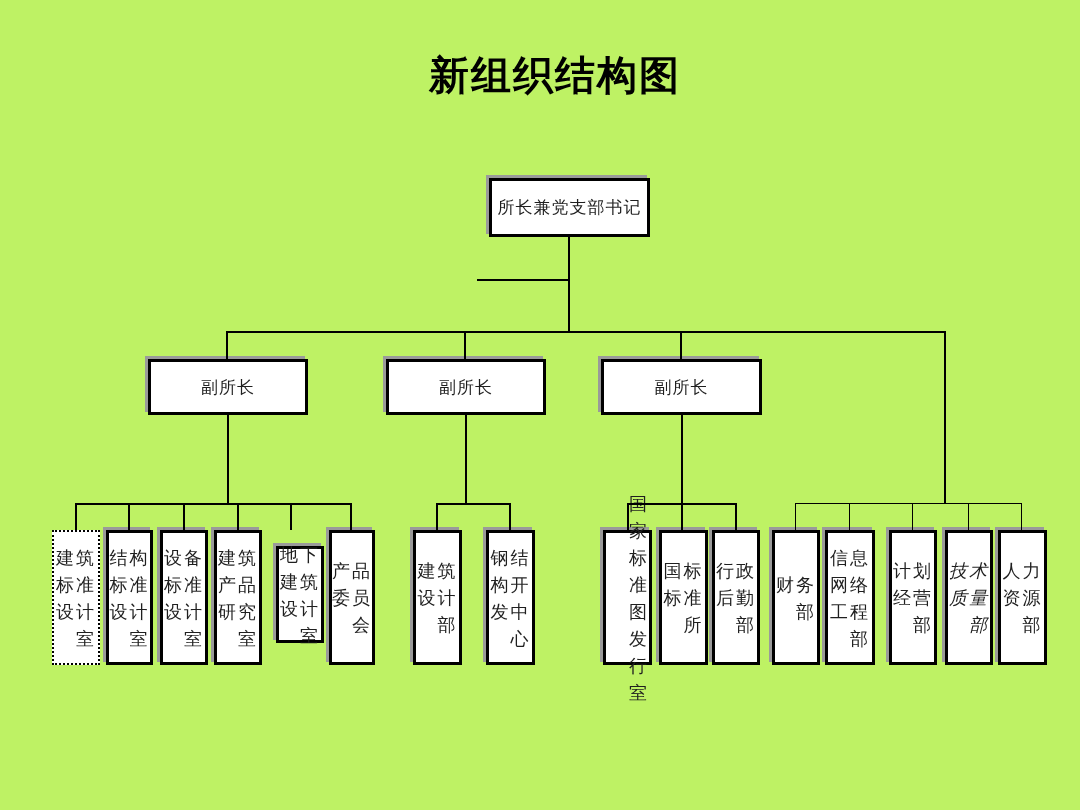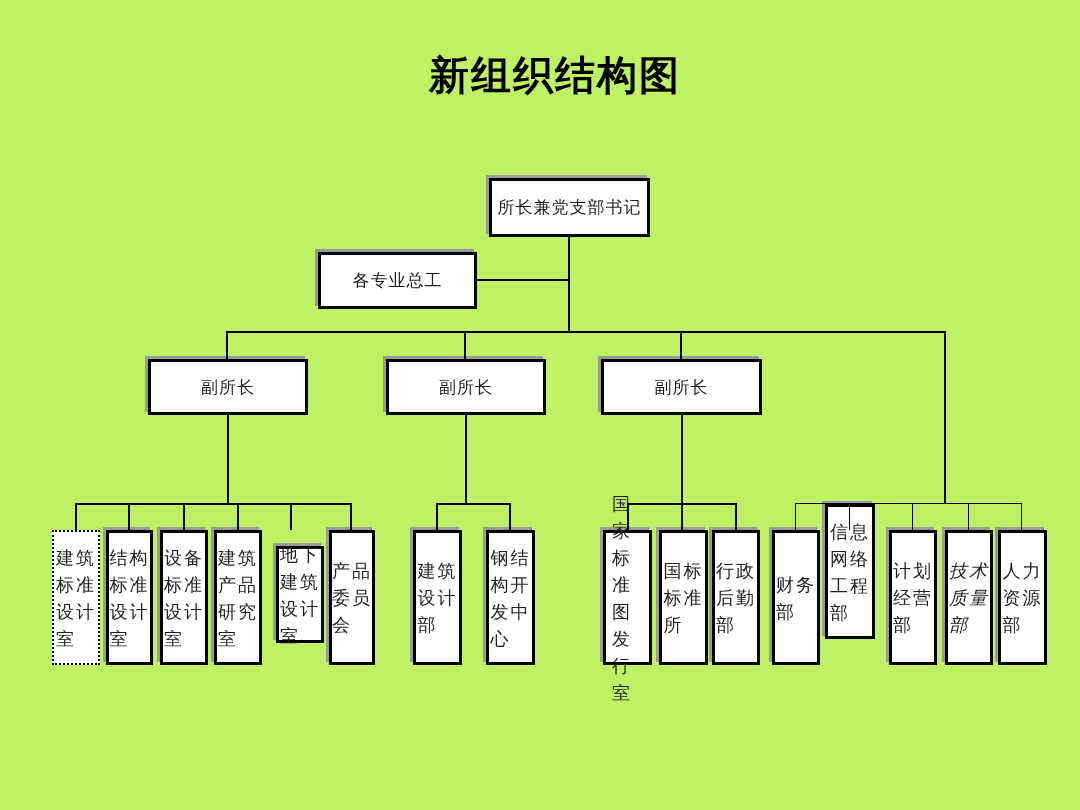--- a/index.html
+++ b/index.html
@@ -29,21 +29,21 @@
   }
   .box {
     position: absolute;
     background: #ffffff;
     border: 3px solid #000000;
     box-shadow: -3px -3px 0 #9a9a9a;
     box-sizing: border-box;
     display: flex;
     align-items: center;
     justify-content: center;
-    text-align: left;
+    text-align: right;
     color: #1f1f1f;
   }
   .hbox {
     font-size: 17px;
     letter-spacing: 1px;
     white-space: nowrap;
   }
   .vbox {
     font-size: 18px;
     line-height: 27px;
@@ -63,23 +63,20 @@
 <body>
 
 <div id="canvas">
 
   <div class="title">新组织结构图</div>
 
   <div class="box hbox" style="left:489px; top:178px; width:161px; height:59px;">
     <span>所长兼党支部书记</span>
   </div>
 
-  <div class="box hbox" style="left:318px; top:252px; width:159px; height:57px;">
-    <span>各专业总工</span>
-  </div>
 
   <div class="box hbox" style="left:148px; top:359px; width:160px; height:56px;">
     <span>副所长</span>
   </div>
 
   <div class="box hbox" style="left:386px; top:359px; width:160px; height:56px;">
     <span>副所长</span>
   </div>
 
   <div class="box hbox" style="left:601px; top:359px; width:161px; height:56px;">
@@ -157,21 +154,21 @@
     <span>行政
 后勤
 部</span>
   </div>
 
   <div class="box vbox" style="left:772px; top:530px; width:48px; height:135px;">
     <span>财务
 部</span>
   </div>
 
-  <div class="box vbox" style="left:825px; top:504px; width:50px; height:135px;">
+  <div class="box vbox" style="left:825px; top:530px; width:50px; height:135px;">
     <span>信息
 网络
 工程
 部</span>
   </div>
 
   <div class="box vbox" style="left:889px; top:530px; width:48px; height:135px;">
     <span>计划
 经营
 部</span>

